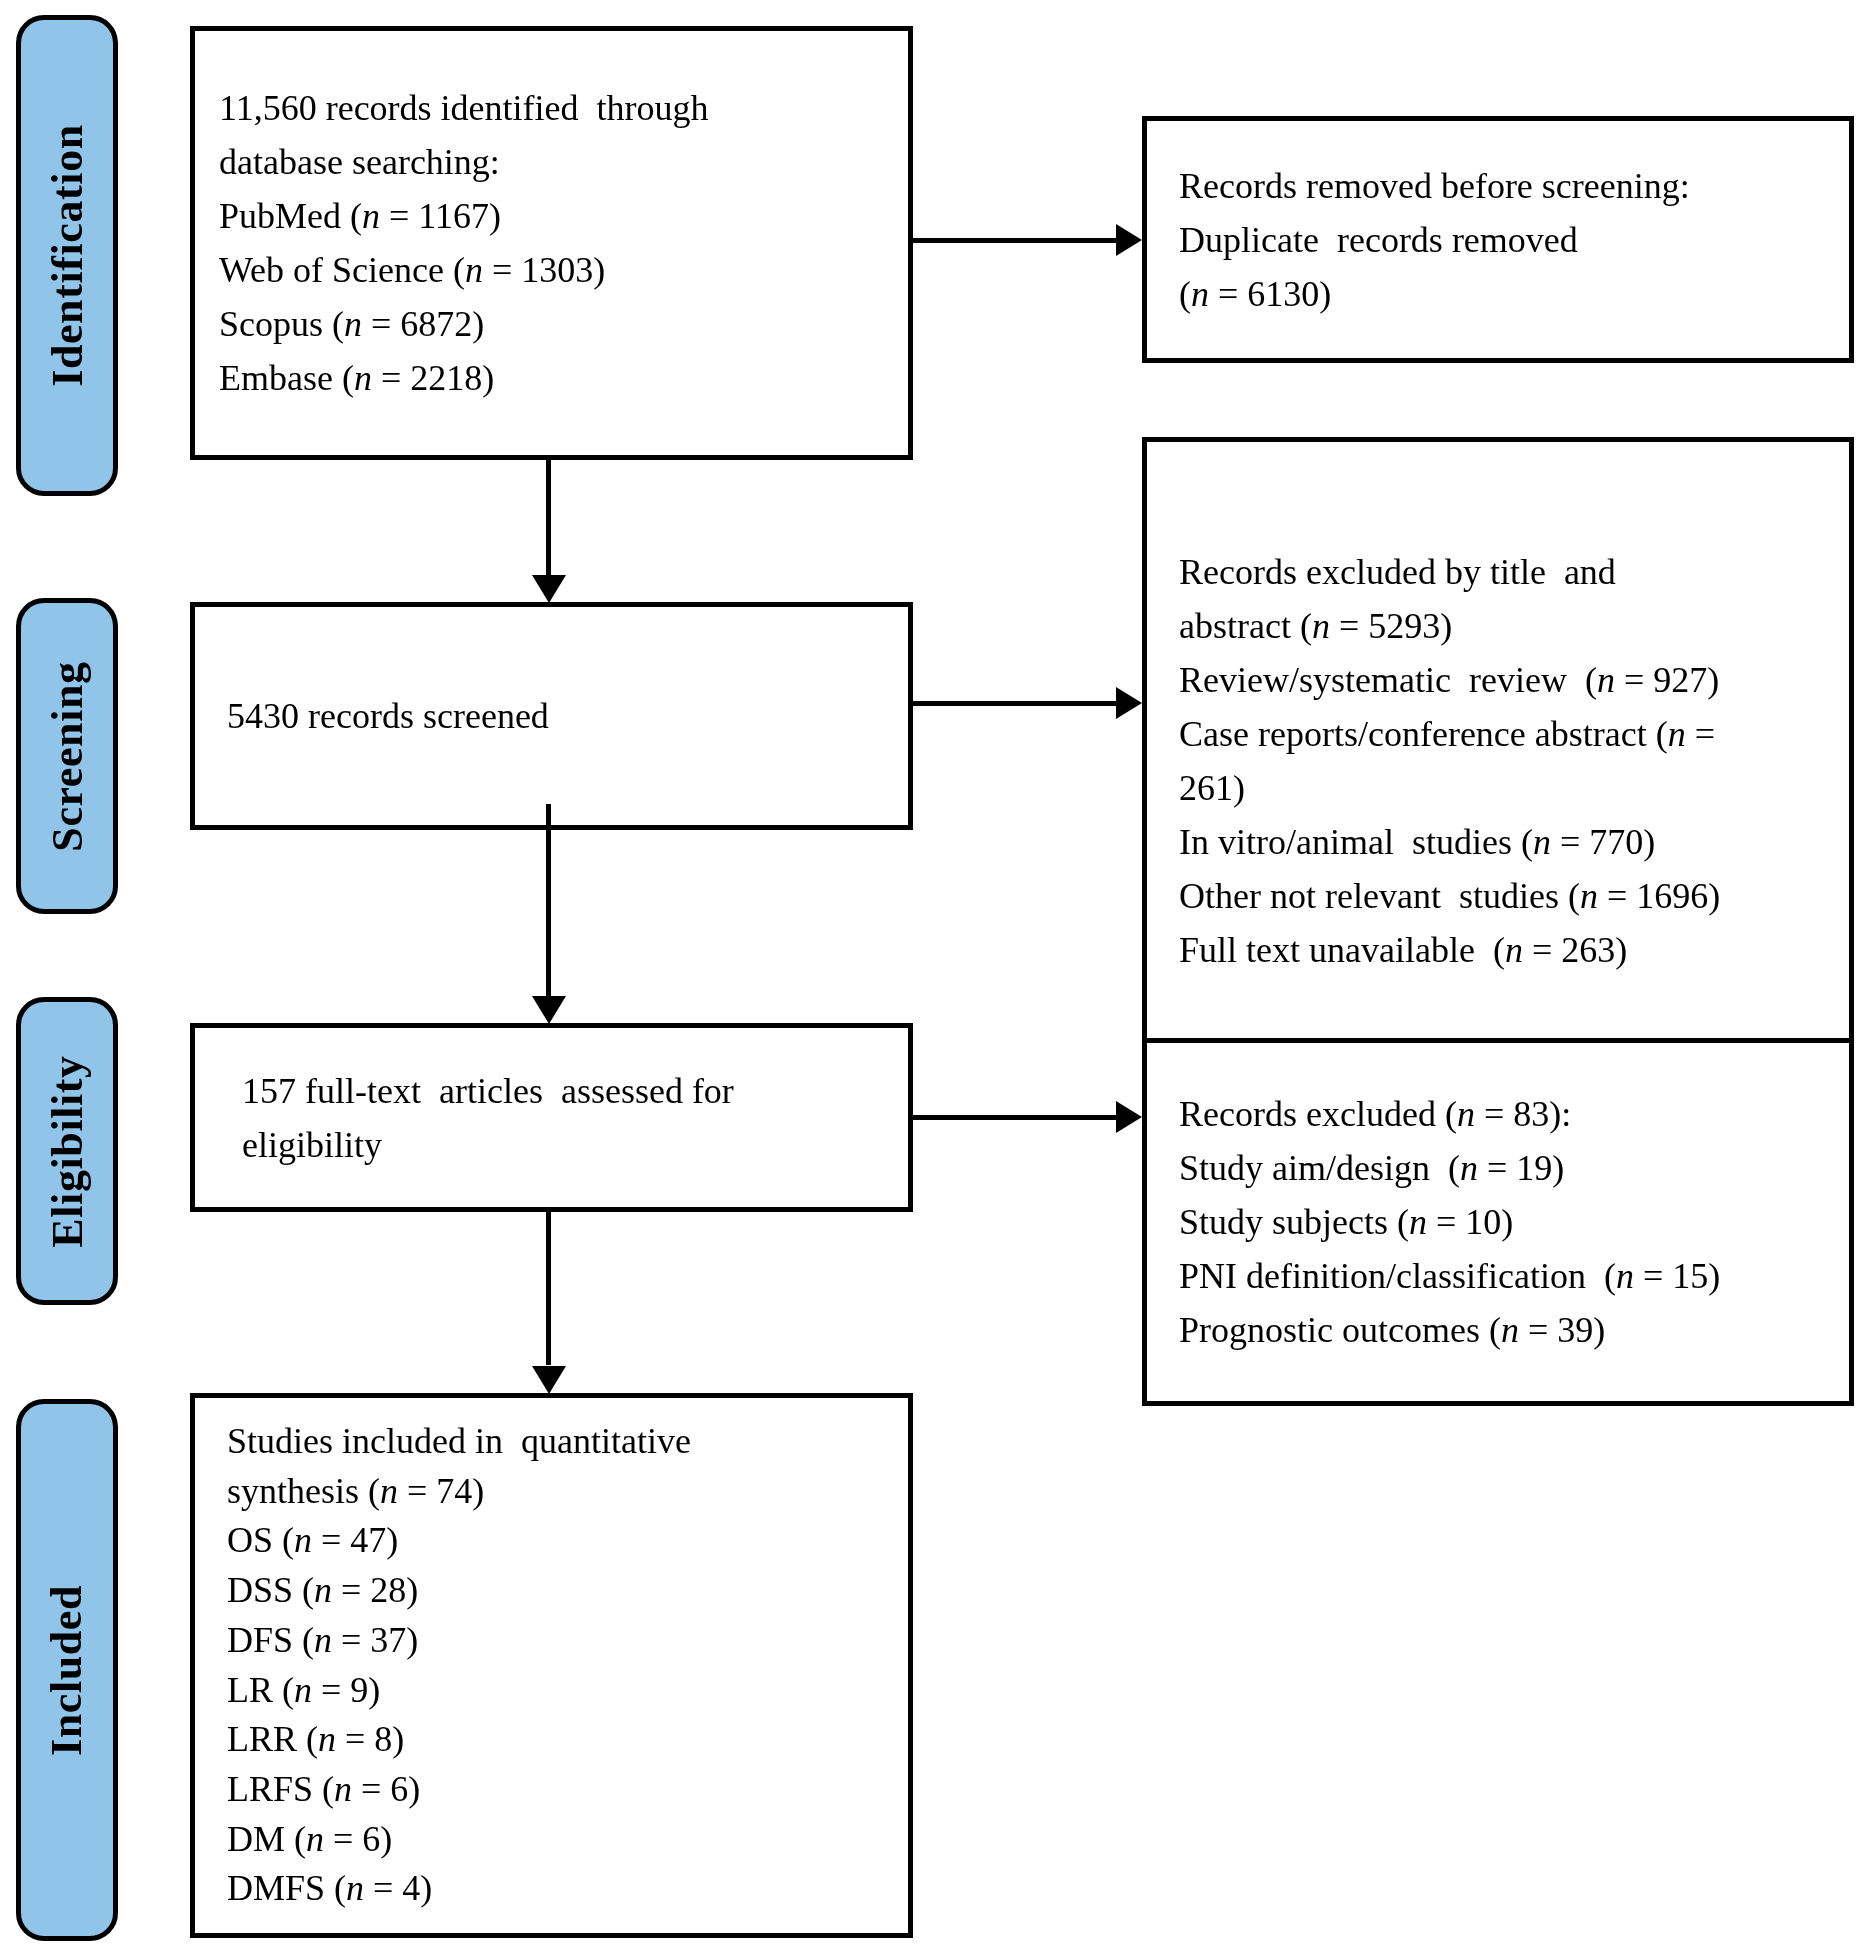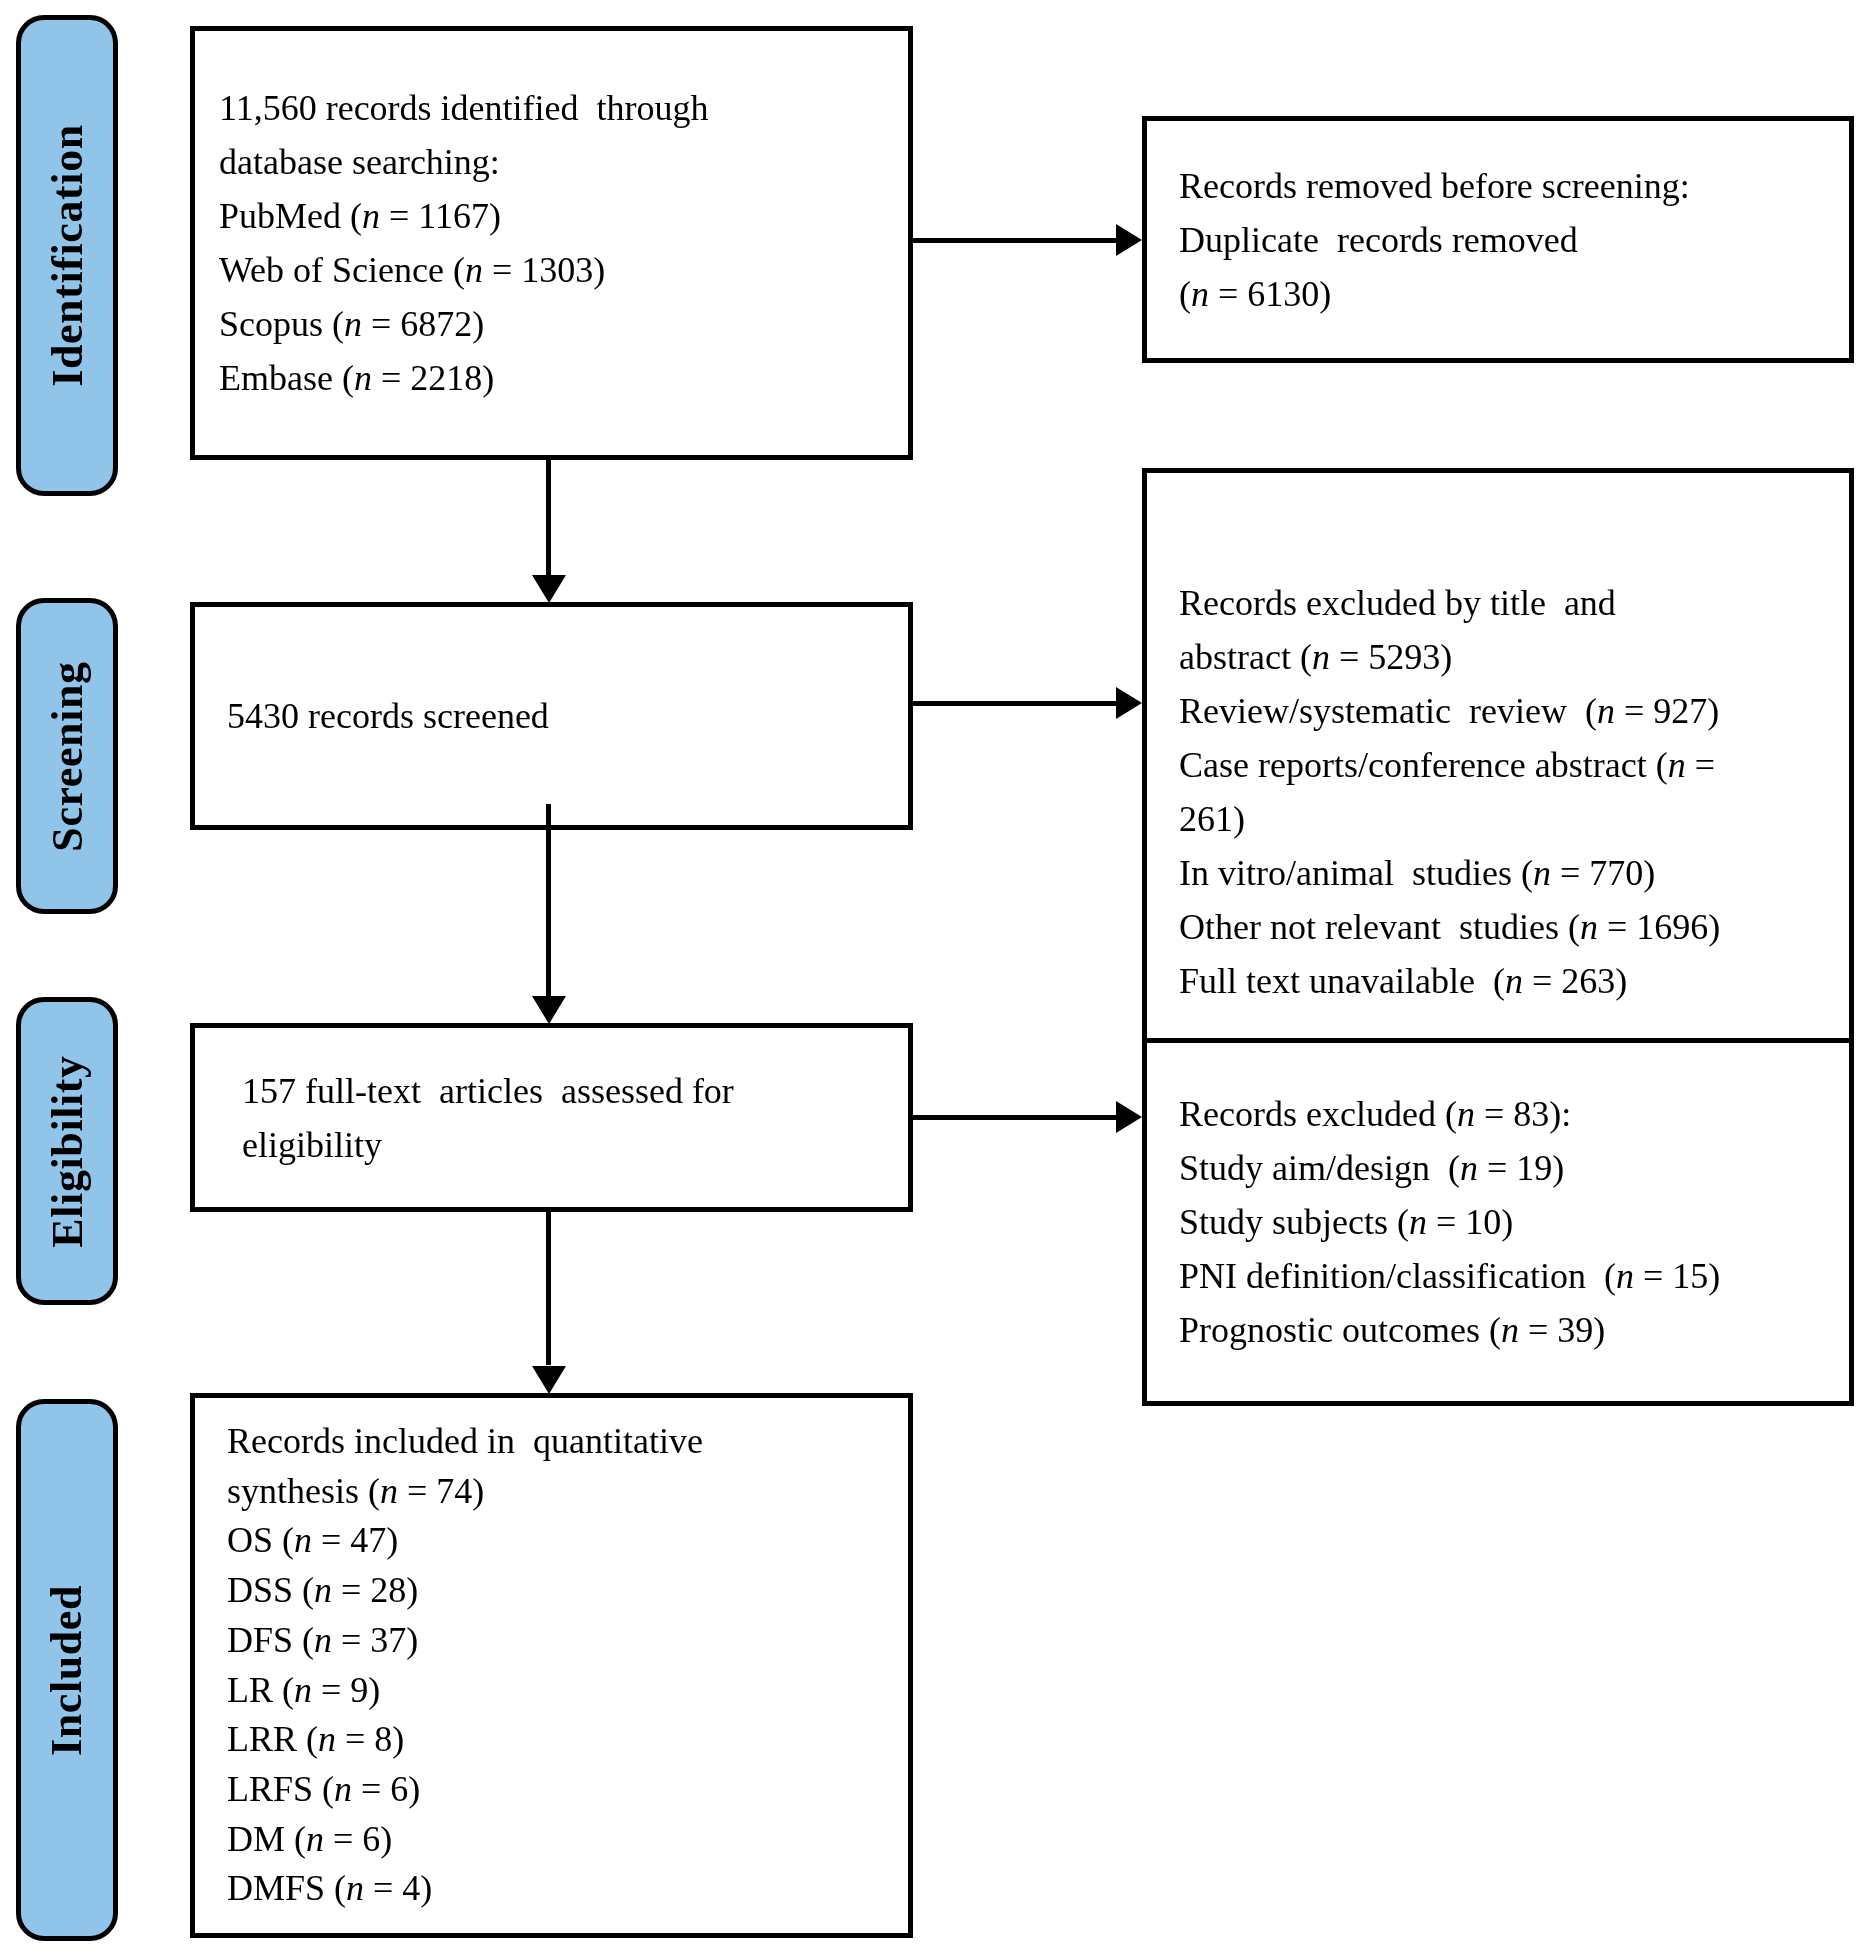--- a/index.html
+++ b/index.html
@@ -32,21 +32,21 @@
     color:var(--ink);
   }
   .tight .line{line-height:1.38;}
   
   .box-identification{left:190px;top:26px;width:723px;height:434px;padding-left:24px;}
   .box-screening{left:190px;top:602px;width:723px;height:228px;}
   .box-eligibility{left:190px;top:1023px;width:723px;height:189px;padding-left:47px;}
   .box-included{left:190px;top:1393px;width:723px;height:545px;}
   
   .box-removed{left:1142px;top:116px;width:712px;height:247px;}
-  .box-excluded-screening{left:1142px;top:437px;width:712px;height:648px;margin-top:31px;}
+  .box-excluded-screening{left:1142px;top:437px;width:712px;height:648px;}
   .box-excluded-eligibility{left:1142px;top:1038px;width:712px;height:368px;}
   
   .stage{
     position:absolute;left:16px;width:102px;
     border:5.8px solid var(--ink);
     border-radius:28px;
     background:var(--stage-fill);
     box-sizing:border-box;
     display:flex;align-items:center;justify-content:center;
   }
@@ -111,21 +111,21 @@
   <div class="box box-screening">
     <div class="line">5430 records screened</div>
   </div>
 
   <div class="box box-eligibility">
     <div class="line">157 full-text  articles  assessed for</div>
     <div class="line">eligibility</div>
   </div>
 
   <div class="box box-included tight">
-    <div class="line">Records included in  quantitative</div>
+    <div class="line">Studies included in  quantitative</div>
     <div class="line">synthesis (<i>n</i> = 74)</div>
     <div class="line">OS (<i>n</i> = 47)</div>
     <div class="line">DSS (<i>n</i> = 28)</div>
     <div class="line">DFS (<i>n</i> = 37)</div>
     <div class="line">LR (<i>n</i> = 9)</div>
     <div class="line">LRR (<i>n</i> = 8)</div>
     <div class="line">LRFS (<i>n</i> = 6)</div>
     <div class="line">DM (<i>n</i> = 6)</div>
     <div class="line">DMFS (<i>n</i> = 4)</div>
   </div>

